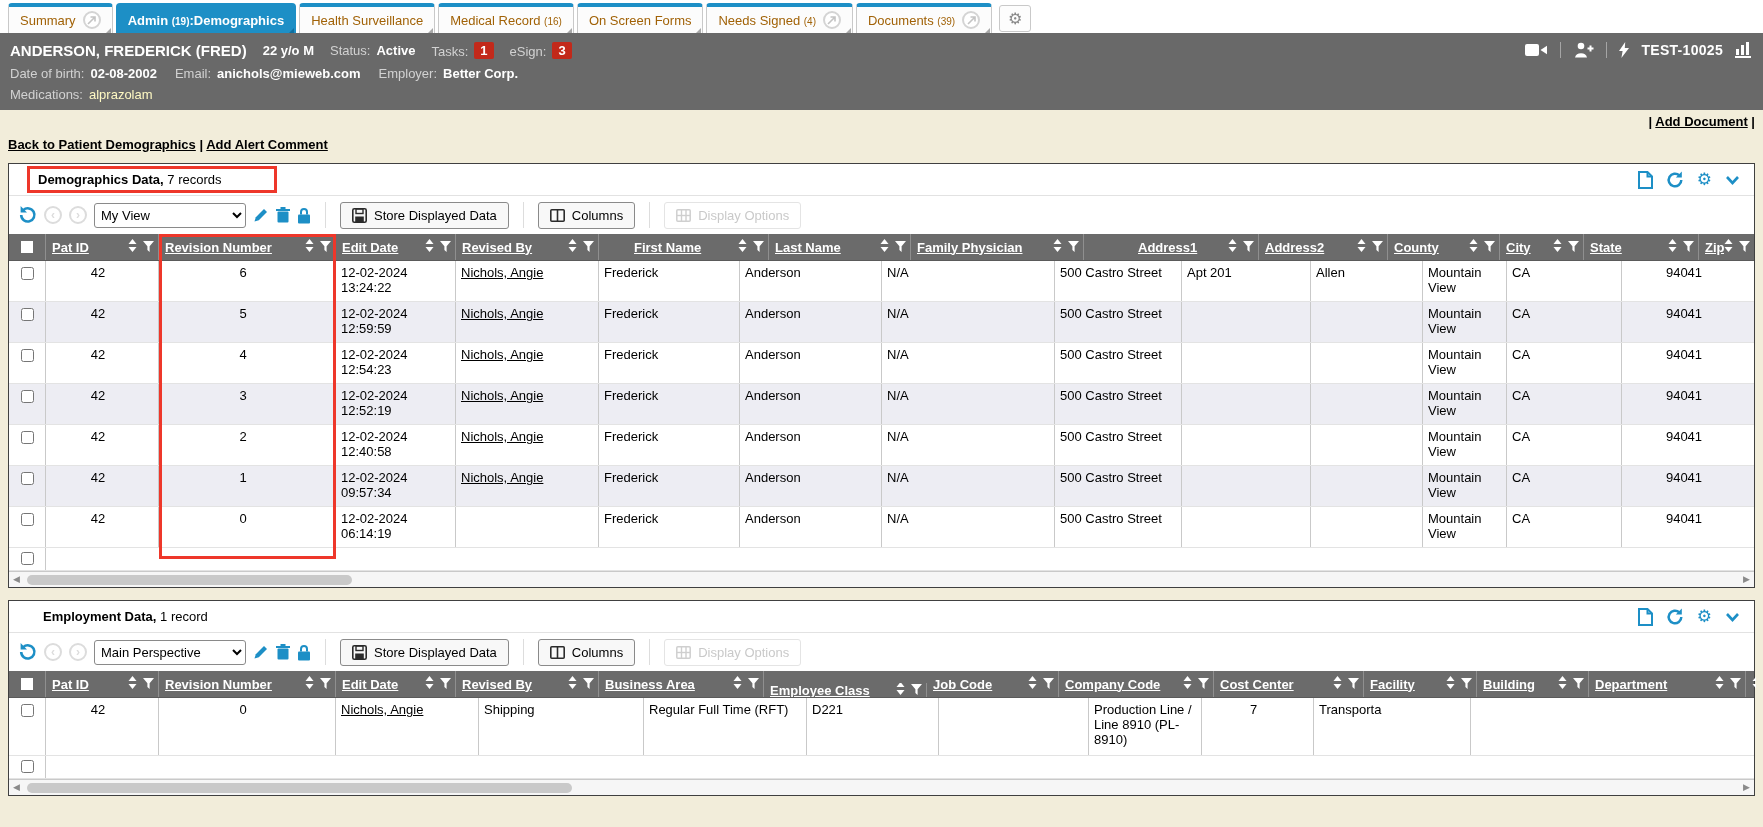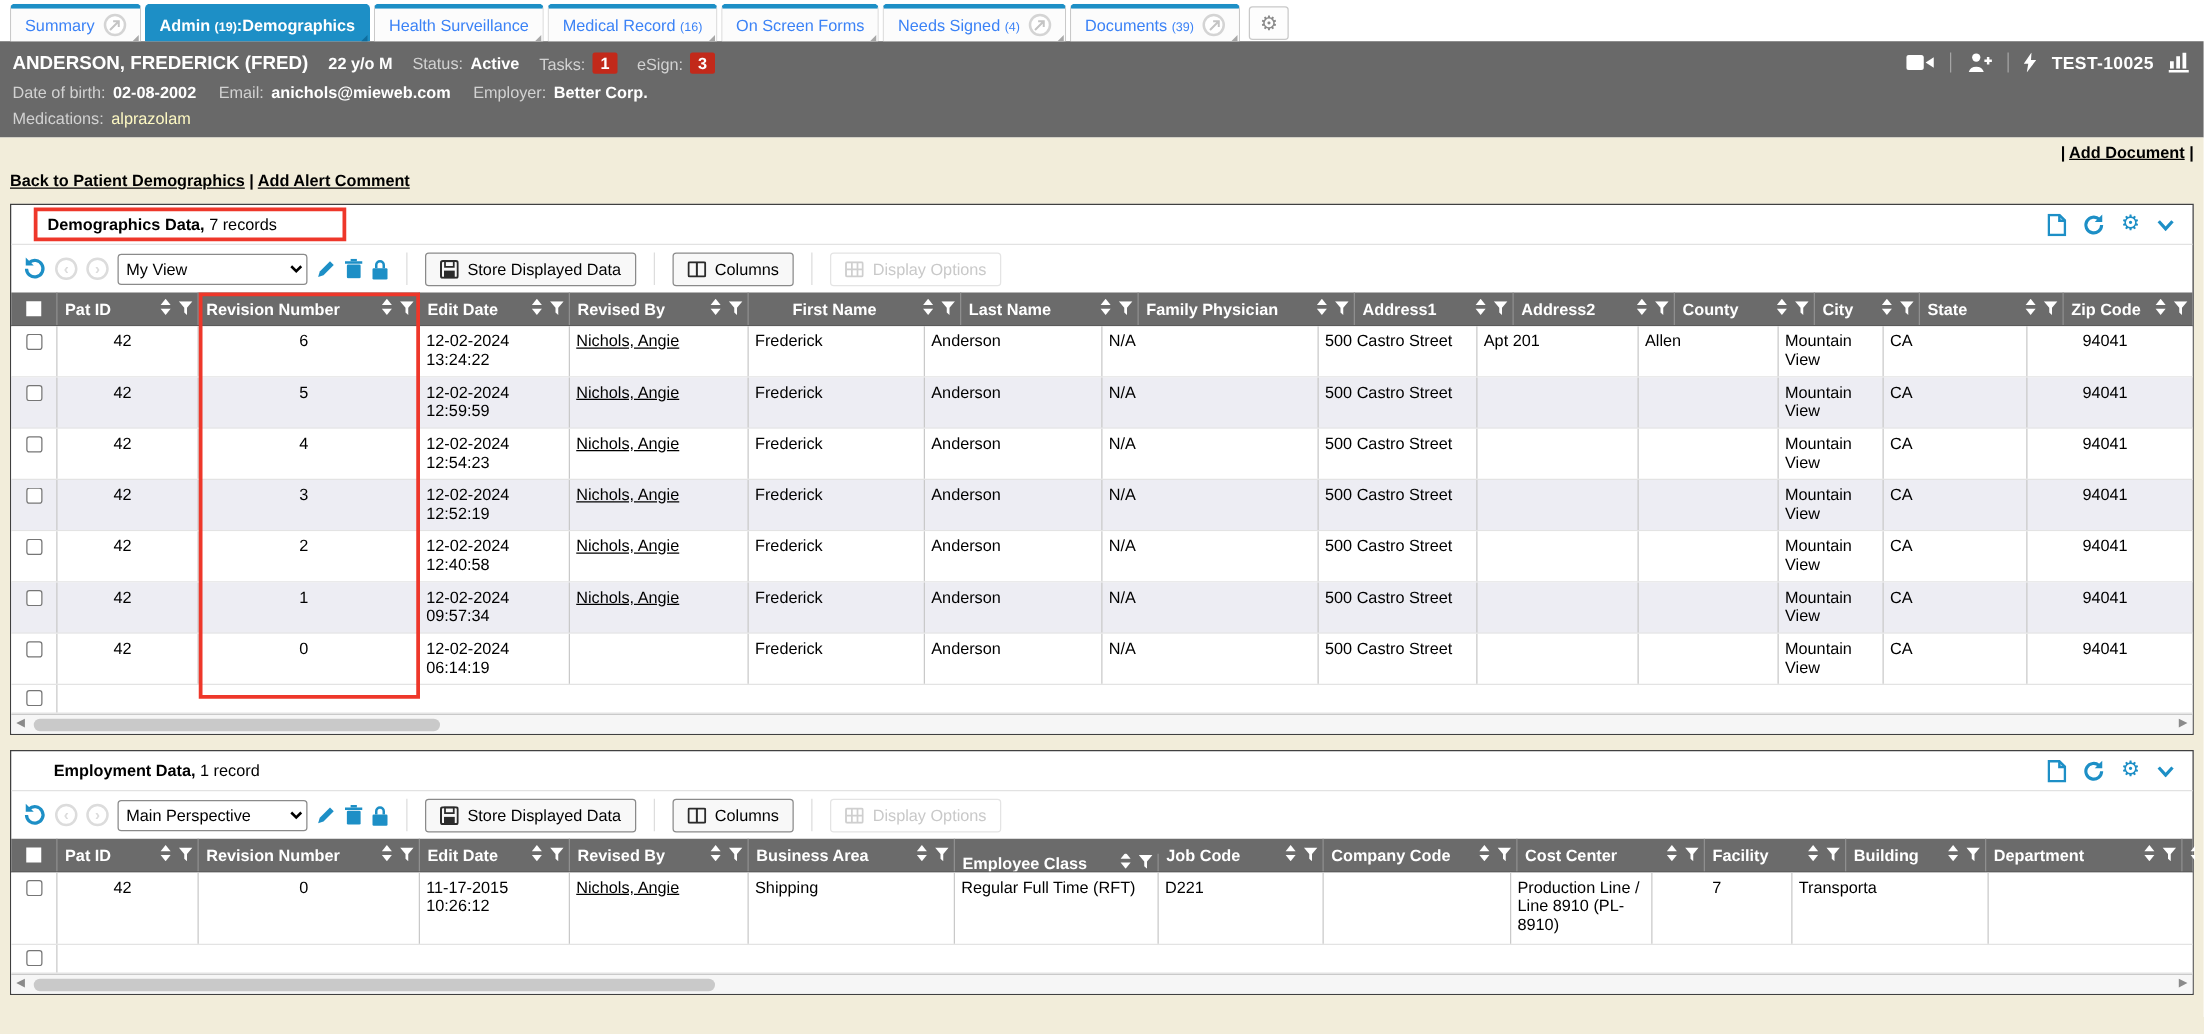--- a/index.html
+++ b/index.html
@@ -4,21 +4,21 @@
 <style>
   * { box-sizing: border-box; margin: 0; padding: 0; }
   html,body { width:1763px; height:827px; overflow:hidden; }
   body { font-family:"Liberation Sans", sans-serif; background:#fff; font-size:13px; color:#000; }
   a { color:#000; }
 
   
   .tabbar { height:33px; background:#fff; display:flex; align-items:flex-end; padding-left:8px; gap:3px; }
   .tab { position:relative; display:flex; align-items:center; gap:7px; height:30px; padding:0 11px;
          background:#fcfcfc; border:1px solid #c9c9c9; border-bottom:none; border-top:4px solid #1d8fc6;
-         border-radius:4px 4px 0 0; font-size:13px; color:#3b82f6; white-space:nowrap; cursor:pointer; }
+         border-radius:4px 4px 0 0; font-size:13px; color:#a16207; white-space:nowrap; cursor:pointer; }
   .tab.active { background:#1d8fc6; border-color:#1d8fc6; color:#fff; font-weight:bold; }
   .tab::after { content:""; position:absolute; right:1px; bottom:0; width:0; height:0;
                 border-left:5px solid transparent; border-bottom:5px solid #a8a8a8; }
   .tab.active::after { border-bottom-color:#0f6e9e; }
   .tab .cnt { font-size:10px; }
   .popout { width:18px; height:18px; border-radius:50%; border:2px solid #d4d4d4; display:flex;
             align-items:center; justify-content:center; flex:none; background:#fff; }
   .gear-tab { height:27px; width:32px; border:1px solid #c9c9c9; border-radius:3px; margin:0 0 1px 4px;
               display:flex; align-items:center; justify-content:center; color:#8a8a8a;
               font-size:16px; font-family:"DejaVu Sans", sans-serif; background:#fdfdfd; cursor:pointer; }
@@ -67,21 +67,21 @@
             border-radius:3px; background:#f8f8f8; font-size:13px; cursor:pointer; white-space:nowrap; }
   .tb-btn.disabled { border-color:#e4e4e4; color:#c9c9c9; background:transparent; cursor:default; }
 
   
   .tablewrap { position:relative; }
   .tbl { font-size:13px; }
   .tr { display:flex; align-items:stretch; border-bottom:1px solid #e3e3e3; background:#fff; }
   .tr.even { background:#ededf3; }
   .tr.head { background:#6b6b6b; color:#fff; font-weight:bold; height:27px; border-bottom:1px solid #5a5a5a; }
   .th { display:flex; align-items:center; border-right:1px solid #8f8f8f; padding:0 4px 0 6px; overflow:hidden; }
-  .th .lbl { flex:1; white-space:nowrap; overflow:hidden; }
+  .th .lbl { flex:1; white-space:nowrap; overflow:hidden;text-decoration:underline; }
   .hicons { display:flex; gap:6px; align-items:center; flex:none; }
   .td { border-right:1px solid #c9c9c9; padding:4px 5px; overflow:hidden; word-wrap:break-word; }
   .td.num { text-align:center; padding-right:13px; }
   .cell-link { text-decoration:underline; }
   .cb-col { width:37px; flex:none; display:flex; justify-content:center; align-items:flex-start;
             padding-top:6px; border-right:1px solid #c9c9c9; }
   .tr.head .cb-col { align-items:center; padding-top:0; border-right:1px solid #8f8f8f; }
   .selall { width:12px; height:12px; background:#fff; }
   .rowcb { width:13px; height:13px; }
   .tr.empty { height:23px; }
@@ -392,21 +392,21 @@
               <span class="hicons">
                 <span><svg width="9" height="13" viewBox="0 0 9 13">
                     <path d="M4.5 0L8.5 5H0.5Z" fill="#fff"></path>
                     <path d="M4.5 13L0.5 8H8.5Z" fill="#fff"></path>
                   </svg></span>
                 <span><svg width="11" height="11" viewBox="0 0 11 11">
                     <path d="M0 0H11L6.6 5.2V11L4.4 9V5.2Z" fill="#fff"></path>
                   </svg></span>
               </span>
             </div>
-            <div class="th" style="width: 127px; flex: 0 0 auto;">
+            <div class="th" style="width: 127px; flex: 0 0 auto; margin-left: 48px;">
               <span class="lbl">Address1</span>
               <span class="hicons">
                 <span><svg width="9" height="13" viewBox="0 0 9 13">
                     <path d="M4.5 0L8.5 5H0.5Z" fill="#fff"></path>
                     <path d="M4.5 13L0.5 8H8.5Z" fill="#fff"></path>
                   </svg></span>
                 <span><svg width="11" height="11" viewBox="0 0 11 11">
                     <path d="M0 0H11L6.6 5.2V11L4.4 9V5.2Z" fill="#fff"></path>
                   </svg></span>
               </span>
@@ -857,21 +857,20 @@
                   </svg></span>
               </span>
             </div>
           </div>
           <div class="tr odd" style="min-height: 58px;">
             <div class="cb-col">
               <input type="checkbox" class="rowcb" style="">
             </div>
             <div class="td num" style="width: 113px; flex: 0 0 auto;">42</div>
             <div class="td num" style="width: 177px; flex: 0 0 auto;">0</div>
-            <div class="td" style="width: 120px; flex: 0 0 auto;">11-17-2015 10:26:12</div>
             <div class="td" style="width: 143px; flex: 0 0 auto;"><a href="#" class="cell-link">Nichols, Angie</a></div>
             <div class="td" style="width: 165px; flex: 0 0 auto;">Shipping</div>
             <div class="td" style="width: 163px; flex: 0 0 auto;">Regular Full Time (RFT)</div>
             <div class="td" style="width: 132px; flex: 0 0 auto;">D221</div>
             <div class="td" style="width: 150px; flex: 0 0 auto;"></div>
             <div class="td" style="width: 113px; flex: 0 0 auto;">Production Line / Line 8910 (PL-8910)</div>
             <div class="td num" style="width: 112px; flex: 0 0 auto;">7</div>
             <div class="td" style="width: 157px; flex: 0 0 auto;">Transporta</div>
             <div class="td" style="flex: 1 1 0px; min-width: 0px; border-right: none;"></div>
           </div>

